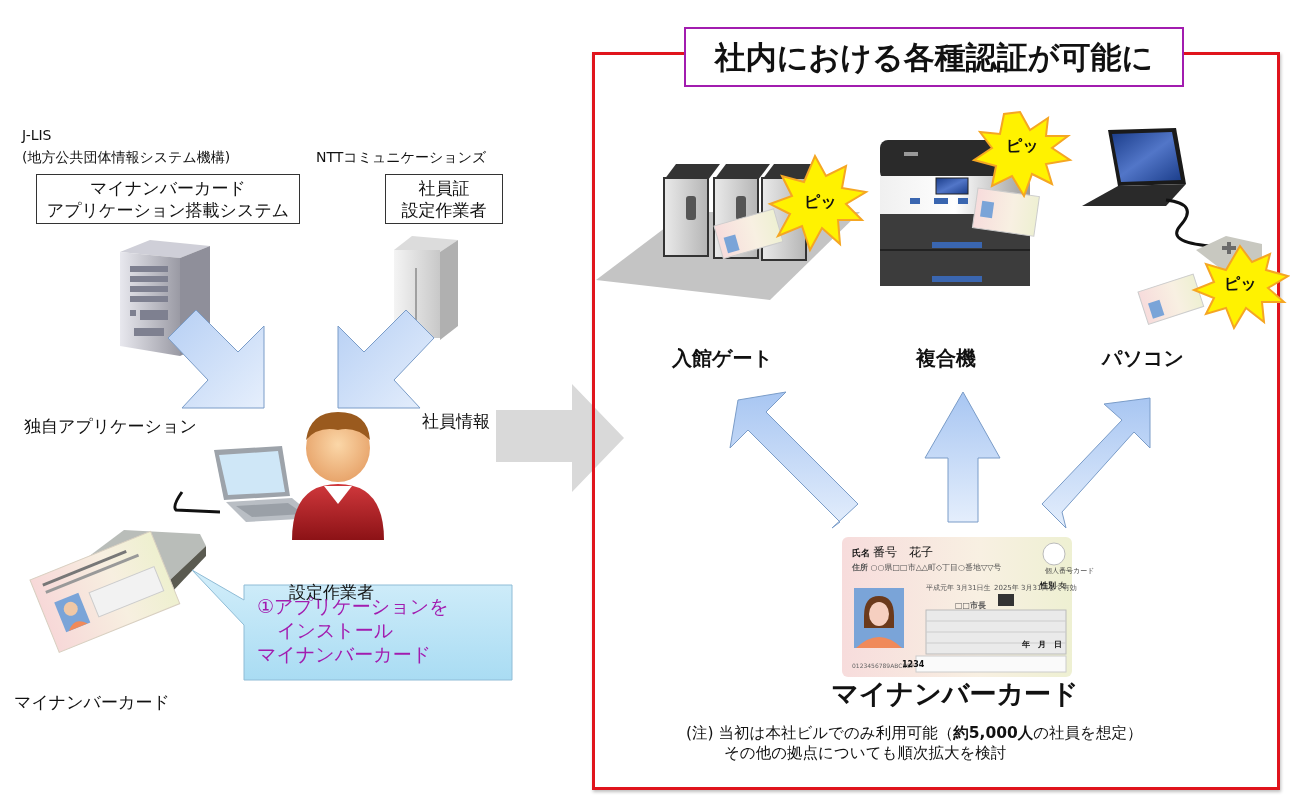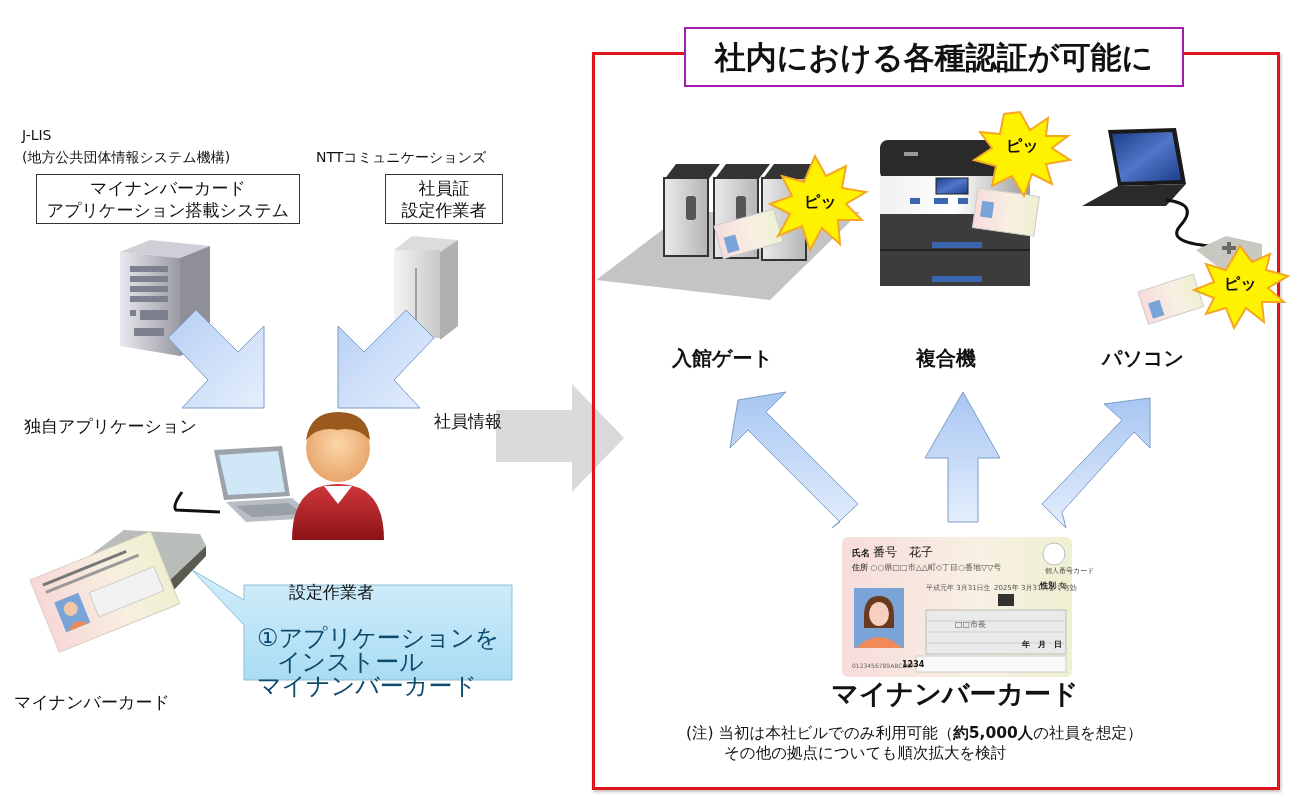--- a/index.html
+++ b/index.html
@@ -5,21 +5,21 @@
   html, body { margin:0; padding:0; background:#ffffff; }
   body { width:1290px; height:807px; position:relative; overflow:hidden;
          font-family:"DejaVu Sans","Liberation Sans",sans-serif; color:#111; }
   .abs { position:absolute; }
   .txt { white-space:nowrap; }
   .t-org { font-size:14px; text-align:left; line-height:22px; }
   .sysbox { border:1px solid #333; background:#fff; font-size:17px; text-align:center; line-height:22px; padding:2px 8px; }
   .label17 { font-size:17px;margin-top:32px; }
   .bold20 { font-size:20px; font-weight:bold; }
   svg { position:absolute; left:0; top:0; overflow:visible; }
-  .callout-text { font-size:24px; line-height:24px; color:#0c4a6e;margin-top:32px; }
+  .callout-text { font-size:19px; line-height:24px; color:#a21caf; }
   .frame-title { border:2px solid #a21caf; background:#fff; font-size:31px; font-weight:bold; text-align:center; }
   .note { font-size:15.5px; line-height:20px; }
   .note b { font-weight:bold; }
   .card-title { font-size:27px; font-weight:bold; text-align:center; }
   .pi { font-size:16px; font-weight:bold; }
 </style>
 </head>
 <body>
 
 <div class="abs t-org txt" style="left:22px;top:124px;width:296px;">
@@ -132,21 +132,21 @@
   </g>
 
   <g>
     <polygon points="244,585 512,585 512,680 244,680 244,625 192,570 244,600" fill="url(#calloutGrad)" stroke="#8fbcd6" stroke-width="1"></polygon>
   </g>
 
   <polygon points="496,410 572,410 572,384 624,438 572,492 572,462 496,462" fill="#d9d9d9"></polygon>
 </svg>
 
 <div class="abs label17 txt" style="left:24px;top:383px;">独自アプリケーション</div>
-<div class="abs label17 txt" style="left:434px;top:378px;">社員情報</div>
+<div class="abs label17 txt" style="left:422px;top:378px;">社員情報</div>
 <div class="abs label17 txt" style="left:289px;top:549px;">設定作業者</div>
 <div class="abs label17 txt" style="left:14px;top:659px;">マイナンバーカード</div>
 
 <div class="abs callout-text txt" style="left:257px;top:594px;">
   <div>①アプリケーションを</div>
   <div style="padding-left:20px;">インストール</div>
   <div>マイナンバーカード</div>
 </div>
 
 <div class="abs" style="left:592px;top:52px;width:682px;height:732px;border:3px solid #e0141c;box-shadow:1px 2px 3px rgba(0,0,0,0.25);"></div>
@@ -270,21 +270,21 @@
   <b>住所</b>
   <span>○○県□□市△△町◇丁目○番地▽▽号</span>
 </div>
 <div class="abs txt" style="left:1045px;top:566px;font-size:7px;color:#444;">個人番号カード</div>
 <div class="abs txt" style="left:1040px;top:580px;font-size:8px;">
   <b>性別</b>
   <span>女</span>
 </div>
 <div class="abs txt" style="left:926px;top:583px;font-size:7px;color:#555;">平成元年 3月31日生</div>
 <div class="abs txt" style="left:994px;top:583px;font-size:7px;color:#555;">2025年 3月31日まで有効</div>
-<div class="abs txt" style="left:955px;top:619px;font-size:8px;color:#555;">□□市長</div>
+<div class="abs txt" style="left:955px;top:600px;font-size:8px;color:#555;font-weight:bold;">□□市長</div>
 <div class="abs txt" style="left:1022px;top:595px;font-size:8px;font-weight:bold;margin-top:44px;">年　月　日</div>
 <div class="abs txt" style="left:852px;top:662px;font-size:6px;color:#666;">0123456789ABCDEF</div>
 <div class="abs txt" style="left:902px;top:660px;font-size:8px;font-weight:bold;">1234</div>
 
 <div class="abs pi txt" style="left:804px;top:192px;">ピッ</div>
 <div class="abs pi txt" style="left:1006px;top:136px;">ピッ</div>
 <div class="abs pi txt" style="left:1224px;top:274px;">ピッ</div>
 
 <div class="abs bold20 txt" style="left:672px;top:345px;">入館ゲート</div>
 <div class="abs bold20 txt" style="left:916px;top:345px;">複合機</div>

